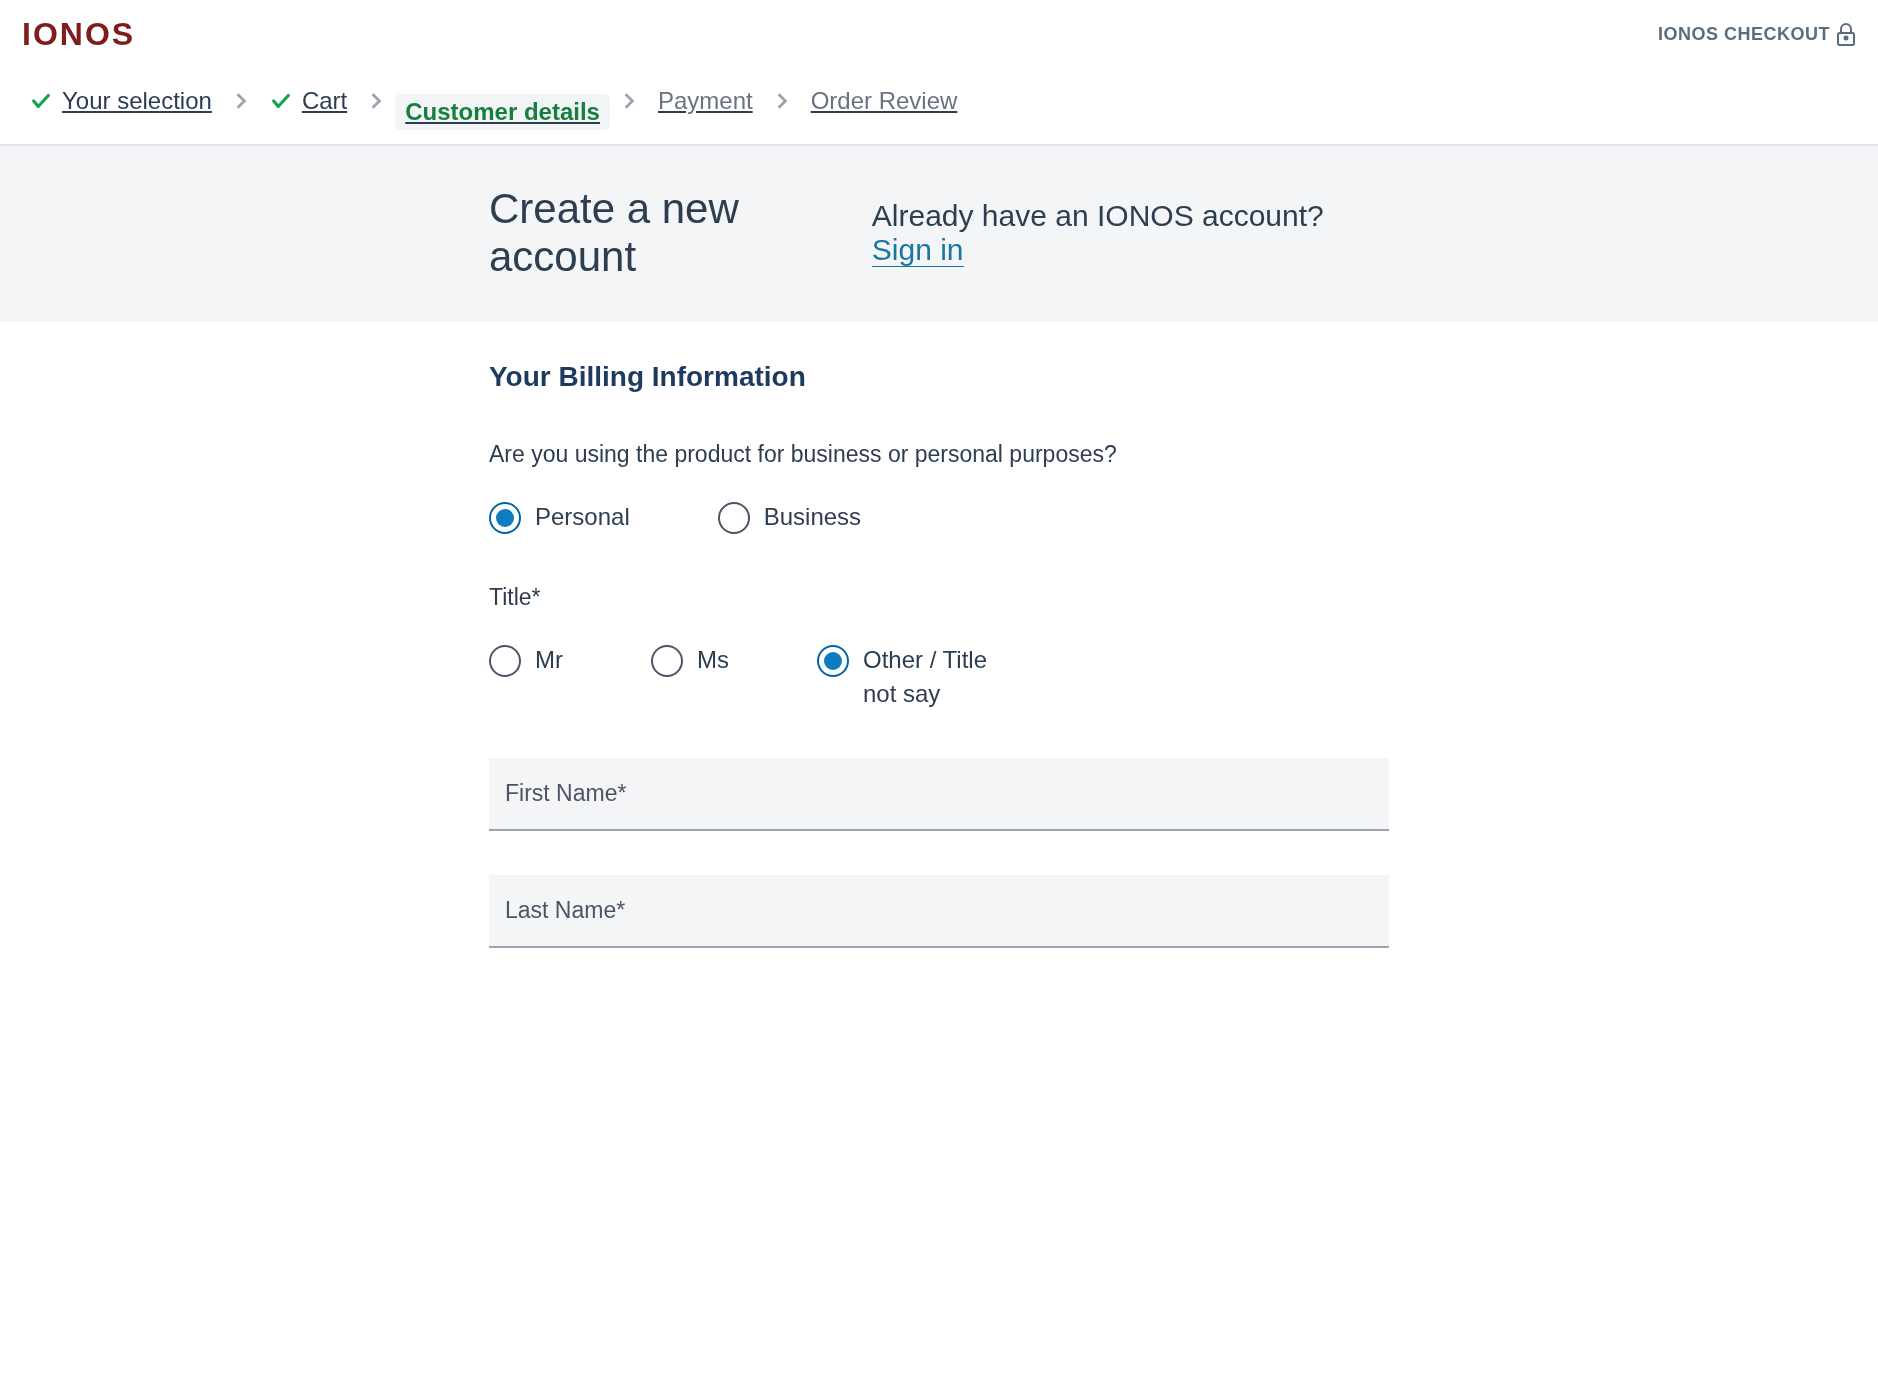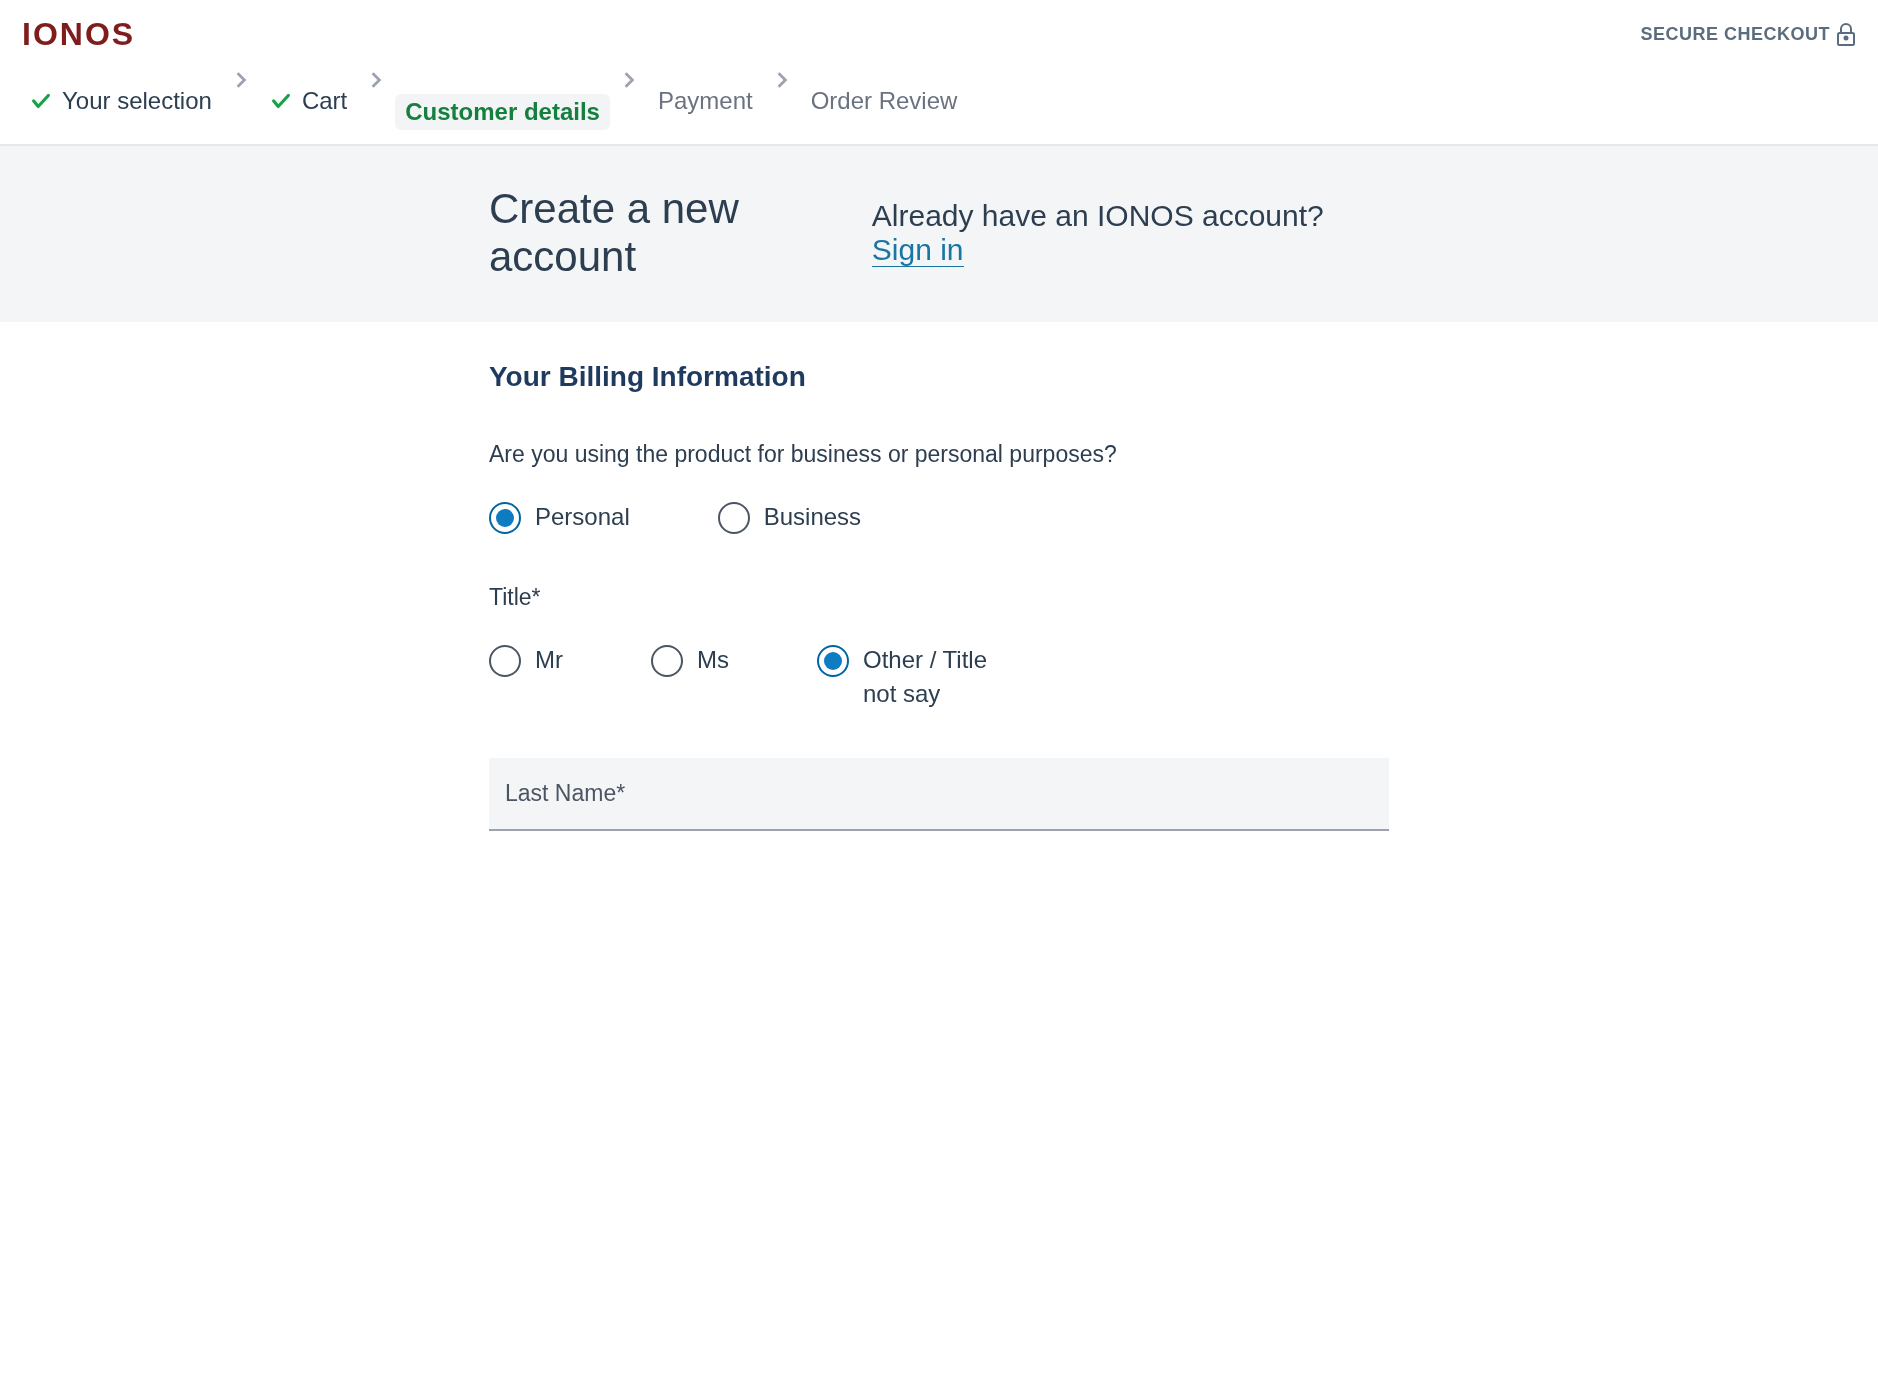--- a/index.html
+++ b/index.html
@@ -3,21 +3,21 @@
   <meta charset="utf-8">
   <style>
     * { margin: 0; padding: 0; box-sizing: border-box; }
     body { font-family: -apple-system, BlinkMacSystemFont, "Segoe UI", Arial, sans-serif; background: #fff; color: #2c3e50; }
     
     .header { display: flex; justify-content: space-between; align-items: center; padding: 16px 22px 0; }
     .logo { font-family: Arial, sans-serif; font-weight: 900; font-size: 32px; letter-spacing: 2px; color: #7f1d1d; }
     .secure-checkout { display: flex; align-items: center; gap: 6px; font-size: 18px; font-weight: 700; color: #5a6c7d; letter-spacing: 0.5px; }
     .lock-icon { width: 20px; height: 24px; }
     
-    .breadcrumb { display: flex; gap: 12px; padding: 18px 20px 14px; border-bottom: 2px solid #e5e7eb; }
+    .breadcrumb { display: flex; align-items: center; gap: 12px; padding: 18px 20px 14px; border-bottom: 2px solid #e5e7eb; text-decoration: underline; }
     .crumb { display: flex; align-items: center; gap: 10px; font-size: 24px; color: #6b7280; padding: 4px 10px; border-radius: 6px; }
     .crumb.done { color: #2c3e50; font-weight: 500; }
     .crumb.active { background: #f3f4f6; color: #15803d; font-weight: 600; margin-top: 23px; }
     .check-icon { width: 22px; height: 22px; color: #16a34a; }
     .chevron { color: #9ca3af; font-size: 20px; }
     
     .main-gray { background: #f4f5f7; padding: 38px 0 40px; }
     .container { max-width: 900px; margin: 1px auto; }
     .title-row { display: flex; justify-content: space-between; align-items: center; }
     .page-title { font-size: 42px; font-weight: 500; color: #2c3e50; }
@@ -38,21 +38,21 @@
     
     .text-input-wrap { background: #f4f5f7; border-bottom: 2px solid #9ca3af; padding: 22px 16px; margin-bottom: 44px; }
     .text-input-placeholder { font-size: 23px; color: #4b5563; }
   </style>
 </head>
 <body>
 
 <div class="header">
   <div class="logo">IONOS</div>
   <div class="secure-checkout">
-    <span>SECURE CHECKOUT</span>
+    <span>IONOS CHECKOUT</span>
     <svg class="lock-icon" viewBox="0 0 20 24" fill="none" stroke="#5a6c7d" stroke-width="2">
       <rect x="2" y="10" width="16" height="12" rx="1.5"></rect>
       <path d="M5 10 V6 a5 5 0 0 1 10 0 V10"></path>
       <circle cx="10" cy="15" r="1.5" fill="#5a6c7d"></circle>
     </svg>
   </div>
 </div>
 
 <div class="breadcrumb">
   <div class="crumb done">
@@ -130,18 +130,21 @@
         <span class="radio-label">Ms</span>
       </label>
       <label class="radio-item">
         <span class="radio-circle selected">
             <span class="radio-dot"></span>
           </span>
         <span class="radio-label">Other / Title not say</span>
       </label>
     </div>
 
+    <div class="text-input-wrap">
+      <span class="text-input-placeholder">First Name*</span>
+    </div>
 
     <div class="text-input-wrap">
       <span class="text-input-placeholder">Last Name*</span>
     </div>
   </div>
 </div>
 
 </body></html>

